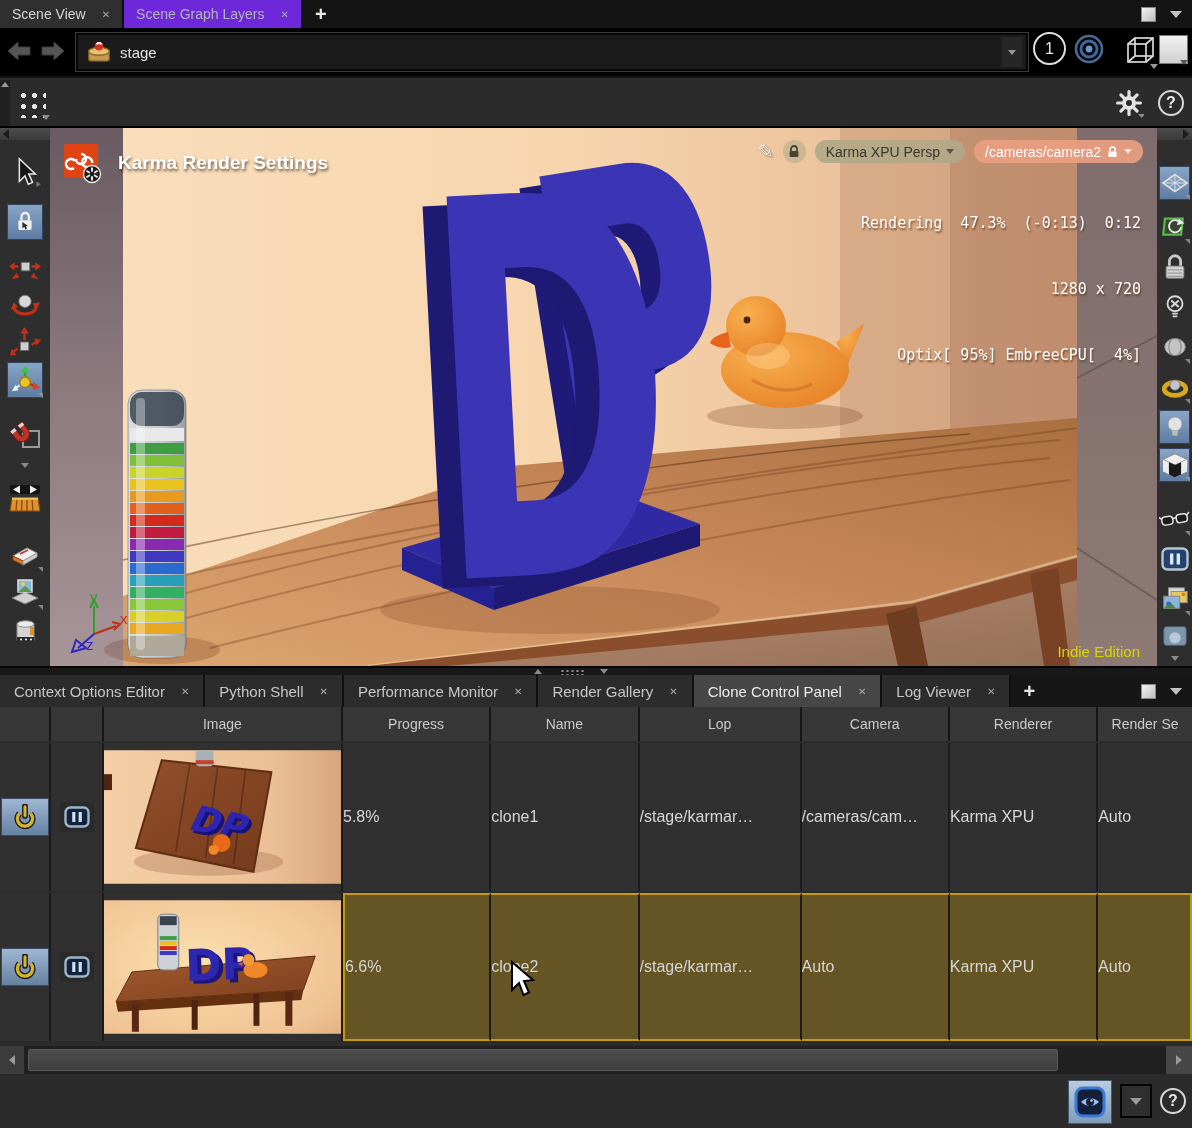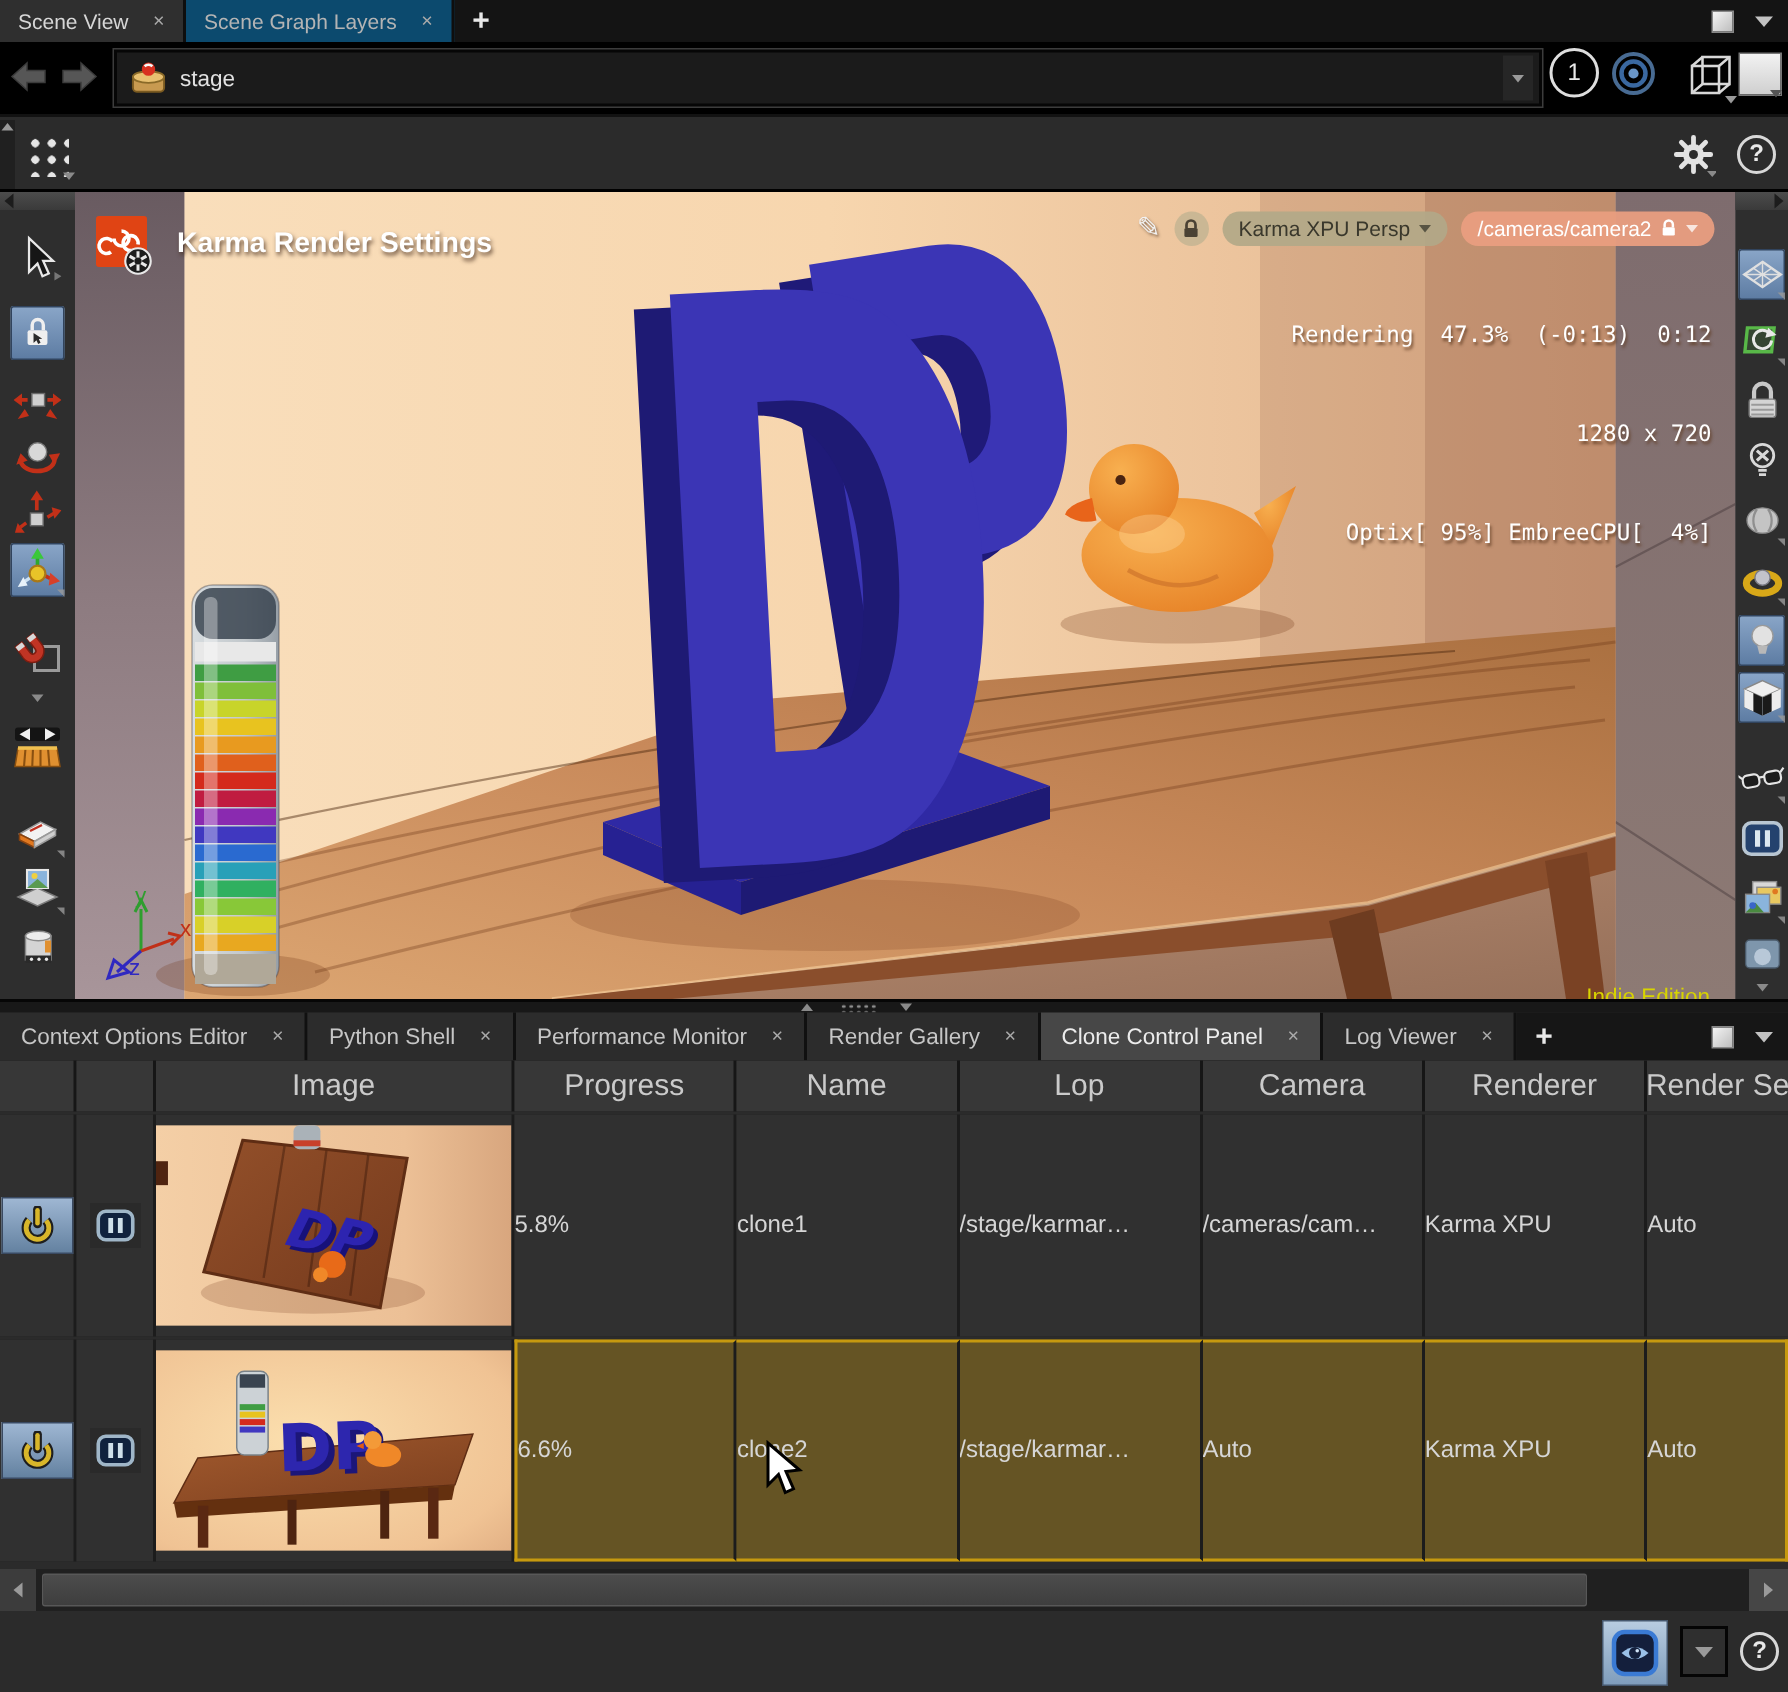--- a/index.html
+++ b/index.html
@@ -2,21 +2,21 @@
 <html style="--selection-highlight: #655424; --selection-border: #c6990f; --viewport-backdrop: #9b8a8d; --accent-blue: #3b35b5; --duck-orange: #f0902c; --edition-yellow: #d8d400;"><head>
 <meta charset="utf-8">
 <style>
   *{margin:0;padding:0;box-sizing:border-box}
   html,body{background:#000}
   .app{position:relative;width:1192px;height:1128px;background:#2b2b2b;overflow:hidden;
        font-family:"Liberation Sans",sans-serif;color:#ccc}
 
   
   .toptabs{position:absolute;left:0;top:0;width:1192px;height:28px;background:#141414;display:flex}
-  .ttab{display:flex;align-items:center;gap:16px;padding:0 12px;background:#0c4a6e;border-right:2px solid #0e0e0e;
+  .ttab{display:flex;align-items:center;gap:16px;padding:0 12px;background:#6d28d9;border-right:2px solid #0e0e0e;
         color:#b4b4b4;font-size:14px;cursor:default}
   .ttab.active{background:#2f2f2f;color:#d6d6d6}
   .closex{font-size:10px;color:#aaa}
   .plusbtn{color:#e8e8e8;font-size:20px;font-weight:bold;display:flex;align-items:center;padding:0 12px}
   .bar-right{margin-left:auto;display:flex;align-items:center;gap:14px;padding-right:10px}
   .sq-icon{width:15px;height:15px;background:linear-gradient(135deg,#f4f4f4,#bdbdbd);border:1px solid #888}
   .tri-down{width:0;height:0;border-left:6px solid transparent;border-right:6px solid transparent;border-top:7px solid #c2c2c2}
   .tri-down.sm{border-left-width:4px;border-right-width:4px;border-top-width:5px}
   .tri-down.dk{border-top-color:#555}
 
@@ -58,41 +58,41 @@
   .pills{position:absolute;right:14px;top:12px;display:flex;align-items:center;gap:9px}
   .pill{height:23px;border-radius:12px;display:flex;align-items:center;gap:6px;font-size:14px;padding:0 11px}
   .pill.renderer{background:rgba(178,168,136,.92);color:#3a382c}
   .pill.camera{background:rgba(233,158,128,.95);color:#fff}
   .pill .pd{width:0;height:0;border-left:4px solid transparent;border-right:4px solid transparent;border-top:5px solid currentColor;opacity:.75}
   .lockdisc{width:23px;height:23px;border-radius:50%;background:rgba(200,182,148,.95);display:flex;align-items:center;justify-content:center}
   .pencil{color:#f2f2f2;font-size:19px;text-shadow:1px 1px 2px rgba(70,45,30,.7)}
   .stats{position:absolute;right:16px;top:40px;text-align:right;font-family:"DejaVu Sans Mono",monospace;
          font-size:15px;line-height:22px;color:#fff;white-space:pre;text-shadow:1px 2px 2px rgba(95,60,35,.85)}
   .stats .u{}
-  .edition{position:absolute;left:990px;top:528px;width:100px;text-align:right;font-size:15px;color:var(--edition-yellow,#d8d400)}
+  .edition{position:absolute;left:990px;top:515px;width:100px;text-align:right;font-size:15px;color:var(--edition-yellow,#d8d400)}
   .axisgizmo{position:absolute;left:14px;top:462px}
 
   
   .divider{position:absolute;left:0;top:666px;width:1192px;height:9px;background:#181818;border-top:2px solid #060606}
   .divider .tri-up,.divider .tri-downh{position:absolute;top:1px}
   .tri-downh{width:0;height:0;border-left:4px solid transparent;border-right:4px solid transparent;border-top:5px solid #8a8a8a}
   .grip{position:absolute;left:560px;top:1px;width:26px;height:6px;
         background-image:radial-gradient(#909090 1px,transparent 1.4px);background-size:5px 4px}
 
   
   .btabs{position:absolute;left:0;top:675px;width:1192px;height:32px;background:#161616;display:flex}
   .btab{display:flex;align-items:center;gap:16px;padding:0 14px;background:#2c2c2c;border-right:2px solid #101010;
         color:#c6c6c6;font-size:15px}
   .btab.active{background:#474747;color:#ececec}
 
   
   .tbl{position:absolute;left:0;top:707px;width:1192px}
   .hrow{display:flex;height:34px;background:#141414}
   .hcell{background:#373737;border-right:2px solid #161616;display:flex;align-items:center;justify-content:center;
-         font-size:20px;color:#cacaca;overflow:hidden;white-space:nowrap}
+         font-size:14px;color:#cacaca;overflow:hidden;white-space:nowrap}
   .row{display:flex;height:148px;background:#1c1c1c;margin-top:2px}
   .cell{background:#303030;border-right:2px solid #1c1c1c;display:flex;align-items:center;font-size:16px;color:#d6d6d6;
         padding-left:0;overflow:hidden;white-space:nowrap}
   .cell.cen{justify-content:center;padding-left:0}
   .c0{width:52px}.c1{width:53px}.c2{width:242px}.c3{width:150px}.c4{width:150px}.c5{width:164px}
   .c6{width:150px}.c7{width:150px}.c8{width:95px;border-right:none}
   .sel{background:var(--selection-highlight,#6b5a28);border-top:2px solid var(--selection-border,#c89a12);
        border-bottom:2px solid var(--selection-border,#c89a12)}
   .sel.first{border-left:2px solid var(--selection-border,#c89a12)}
   .sel.last{border-right:2px solid var(--selection-border,#c89a12)}

